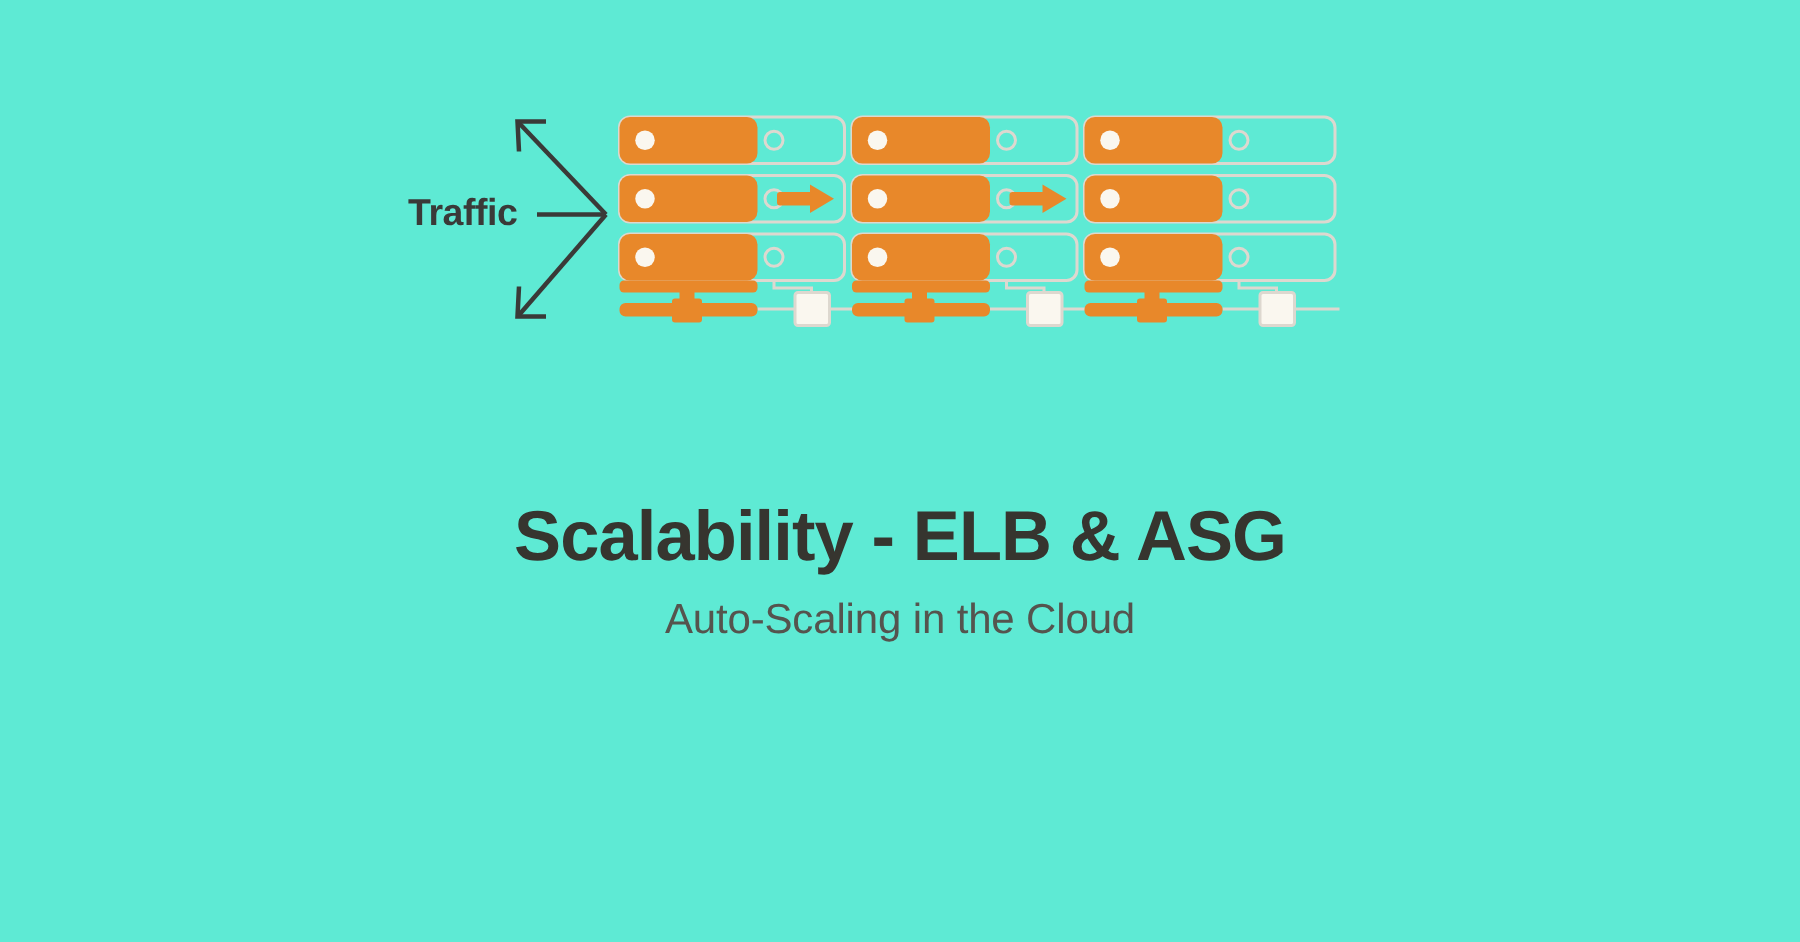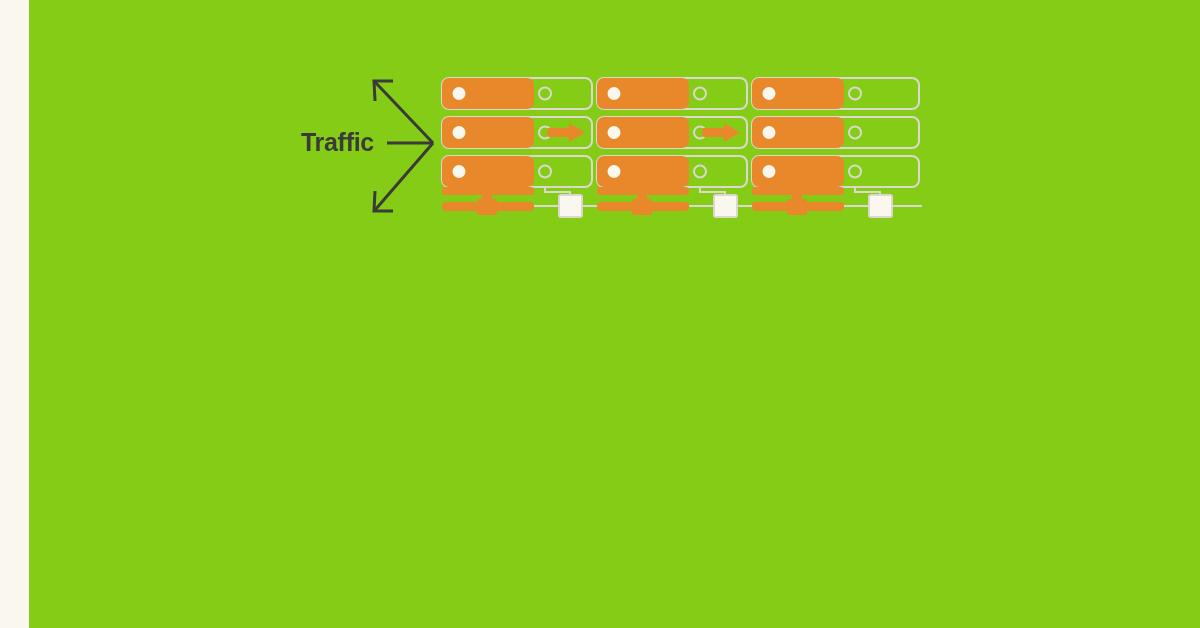--- a/index.html
+++ b/index.html
@@ -82,21 +82,21 @@
     left: 208px;
     top: 545px;
     width: 92px;
     height: 62px;
   }
   .aws-logo svg { display: block; }
 </style>
 </head>
 <body style="background: rgb(250, 247, 239);">
 
-<div class="slide" style="background: #84cc16; margin-left: 29px;">
+<div class="slide" style="background: #5eead4;">
 
   <div class="diagram-wrap">
 
     <svg class="diagram-svg" width="1200" height="300" viewBox="0 0 1200 300" xmlns="http://www.w3.org/2000/svg">
 
       <defs>
         
       </defs>
 
       <g fill="none" stroke="#ddd8cf" stroke-width="2">
@@ -211,15 +211,19 @@
         <path d="M346 101 L345 81 L364 81"></path>
 
         <path d="M346 191 L345 211 L364 211"></path>
       </g>
 
     </svg>
 
     <div class="traffic-label">Traffic</div>
   </div>
 
+  <div class="title-block">
+    <h1 class="main-title">Scalability - ELB &amp; ASG</h1>
+    <p class="sub-title">Auto-Scaling in the Cloud</p>
+  </div>
 
 
 </div>
 
 </body></html>

